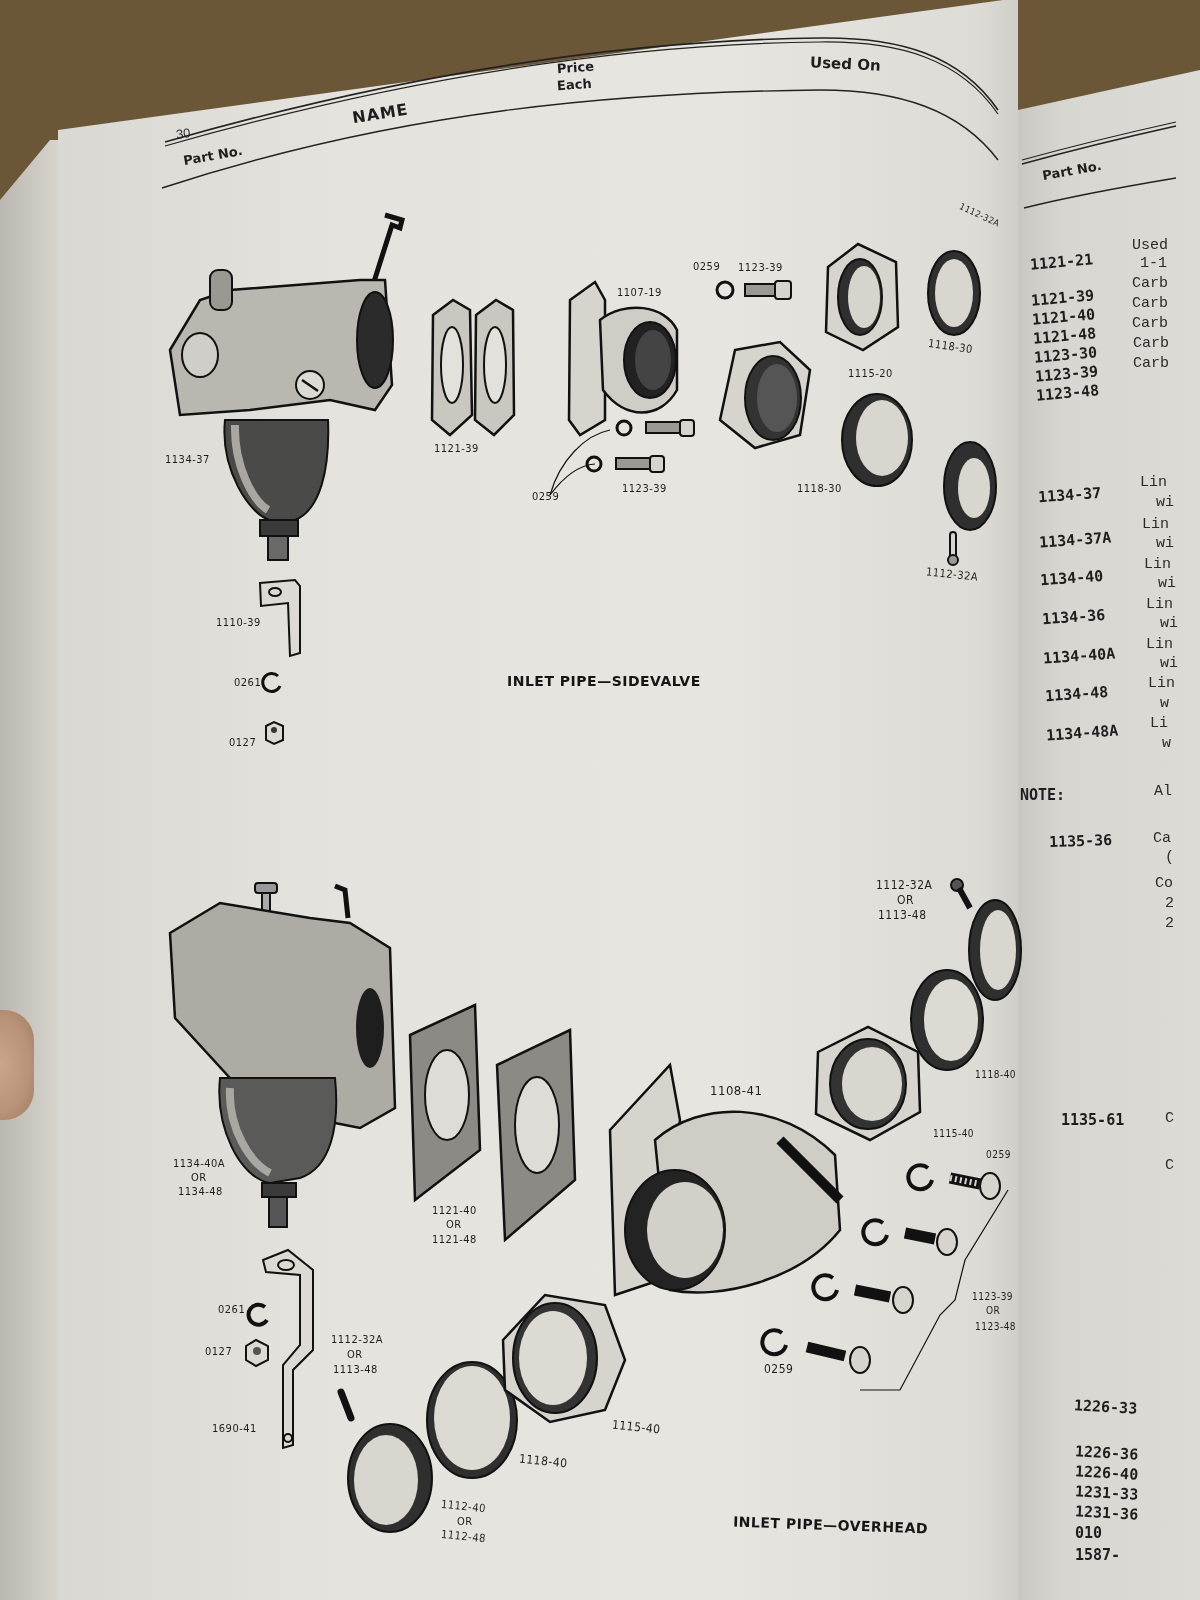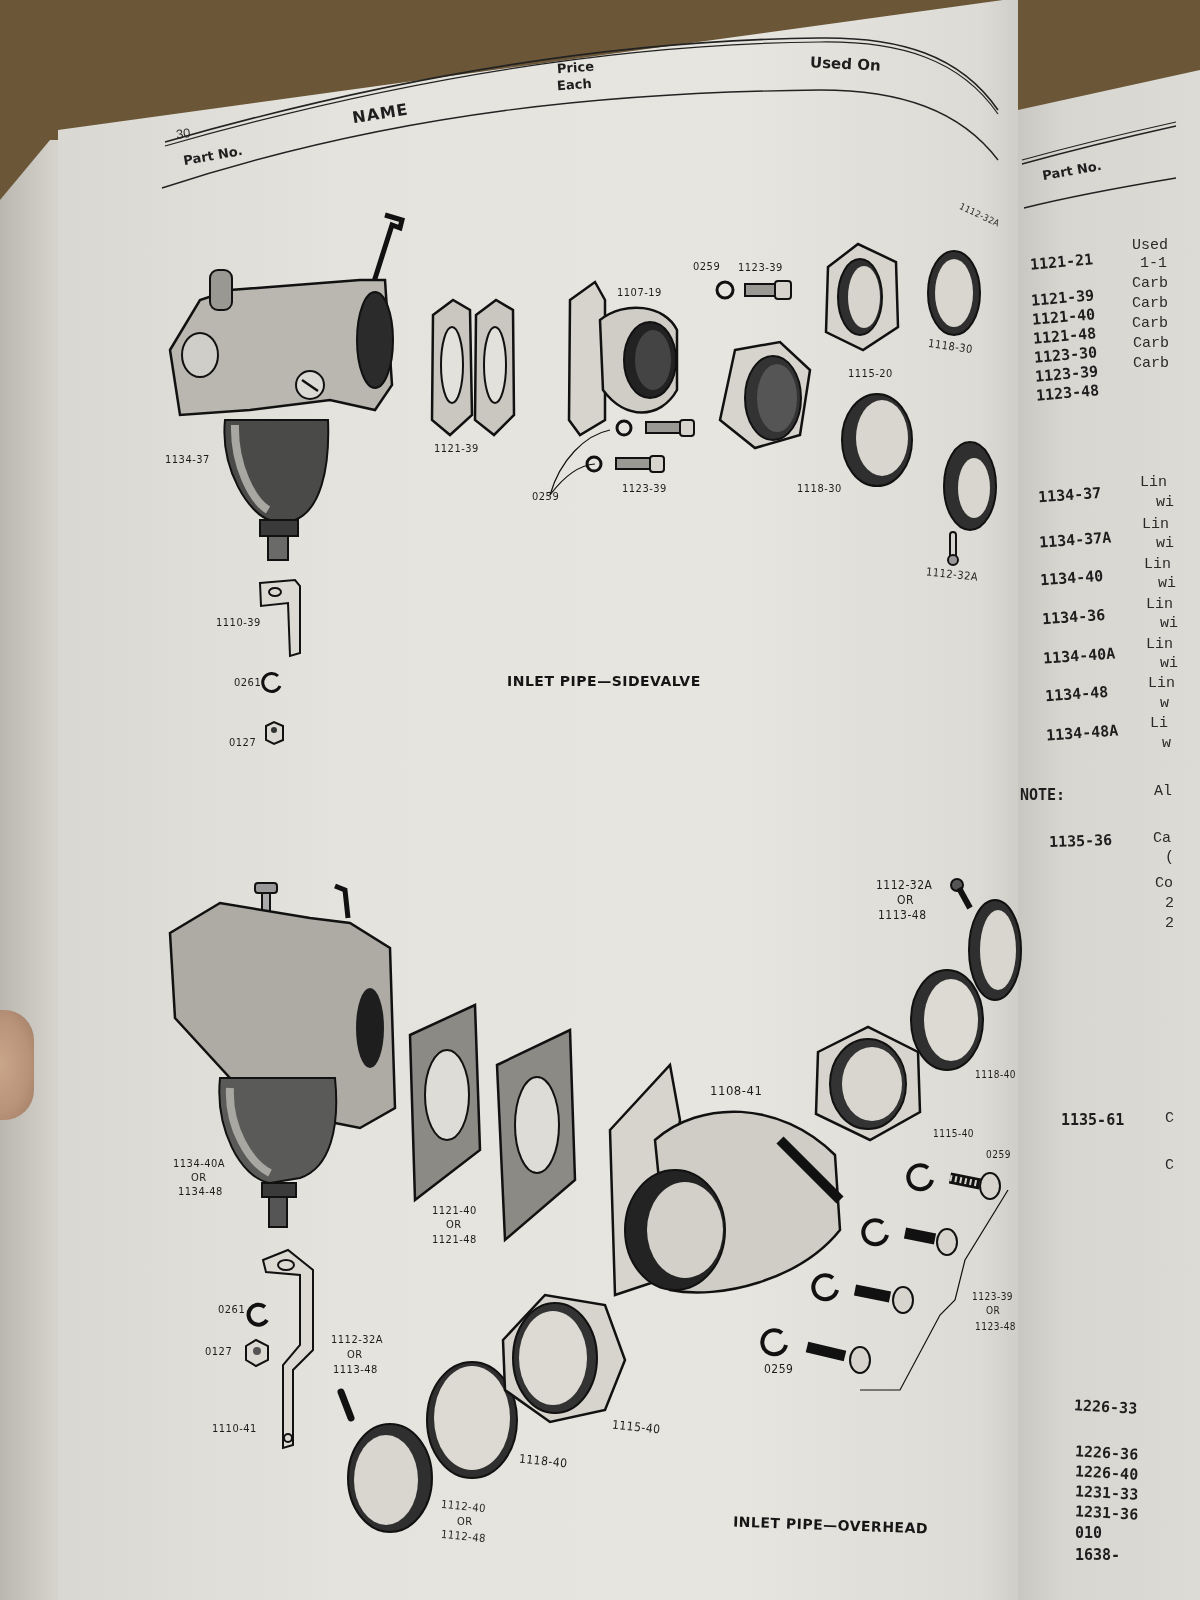--- a/index.html
+++ b/index.html
@@ -266,21 +266,21 @@
     <span class="lbl" style="left:986px;top:1304px;font-size:10px">OR</span>
     <span class="lbl" style="left:975px;top:1320px;font-size:10px">1123-48</span>
   </div>
   <span class="lbl" style="left:764px;top:1362px;font-size:12px">0259</span>
 
   <svg class="part" style="left:258px;top:1250px;width:60px;height:200px" viewBox="0 0 60 200">
     <path d="M5,10 L30,0 L55,20 L55,100 L35,120 L35,195 L25,198 L25,115 L42,95 L42,25 L8,22 Z" fill="#dcdad3" stroke="#111" stroke-width="2"></path>
     <ellipse cx="28" cy="15" rx="8" ry="5" fill="none" stroke="#111" stroke-width="2"></ellipse>
     <circle cx="30" cy="188" r="4" fill="none" stroke="#111" stroke-width="2"></circle>
   </svg>
-  <span class="lbl" style="left:212px;top:1422px">1110-41</span>
+  <span class="lbl" style="left:212px;top:1422px">1690-41</span>
   <svg class="part" style="left:245px;top:1302px;width:28px;height:26px" viewBox="0 0 28 26">
     <path d="M20,5 A10,10 0 1 0 22,18" fill="none" stroke="#111" stroke-width="4"></path>
   </svg>
   <span class="lbl" style="left:218px;top:1303px">0261</span>
   <svg class="part" style="left:241px;top:1338px;width:30px;height:30px" viewBox="0 0 30 30">
     <path d="M5,8 L15,2 L27,8 L27,22 L15,28 L5,22 Z" fill="#dcdad3" stroke="#111" stroke-width="2"></path>
     <circle cx="16" cy="13" r="4" fill="#555"></circle>
   </svg>
   <span class="lbl" style="left:205px;top:1345px">0127</span>
 
@@ -420,16 +420,16 @@
     <div>
       <span class="pn" style="left:1075px;top:1484px;transform:rotate(3deg)">1231-33</span>
     </div>
     <div>
       <span class="pn" style="left:1075px;top:1504px;transform:rotate(3deg)">1231-36</span>
     </div>
     <div>
       <span class="pn" style="left:1075px;top:1524px">010</span>
     </div>
     <div>
-      <span class="pn" style="left:1075px;top:1546px">1638-</span>
+      <span class="pn" style="left:1075px;top:1546px">1587-</span>
     </div>
   </div>
 </div>
 
 </body></html>

